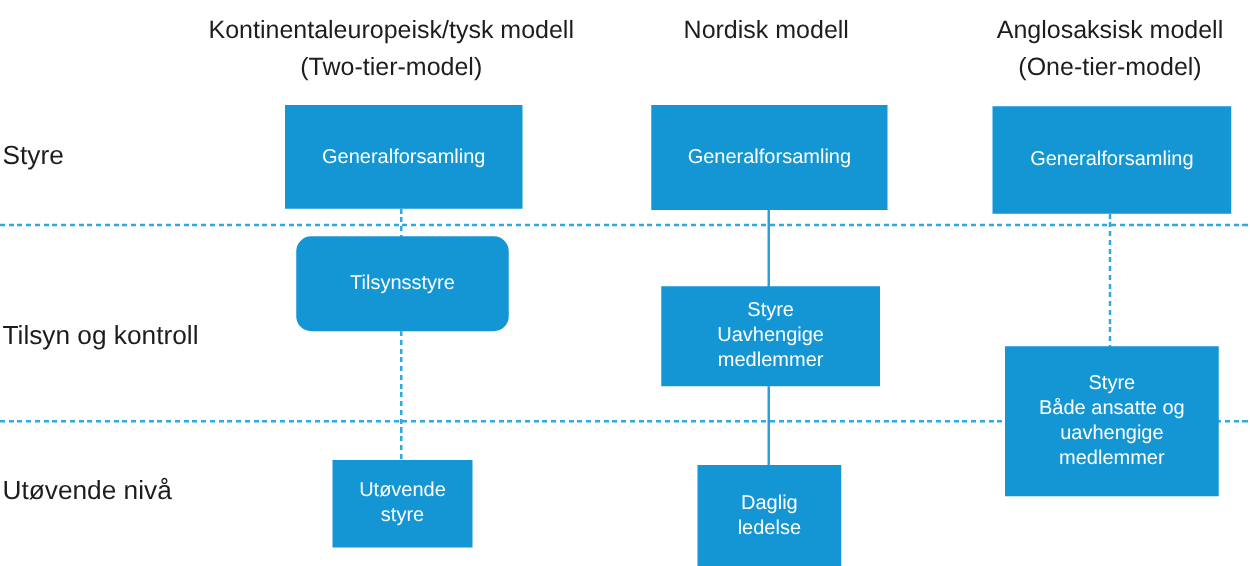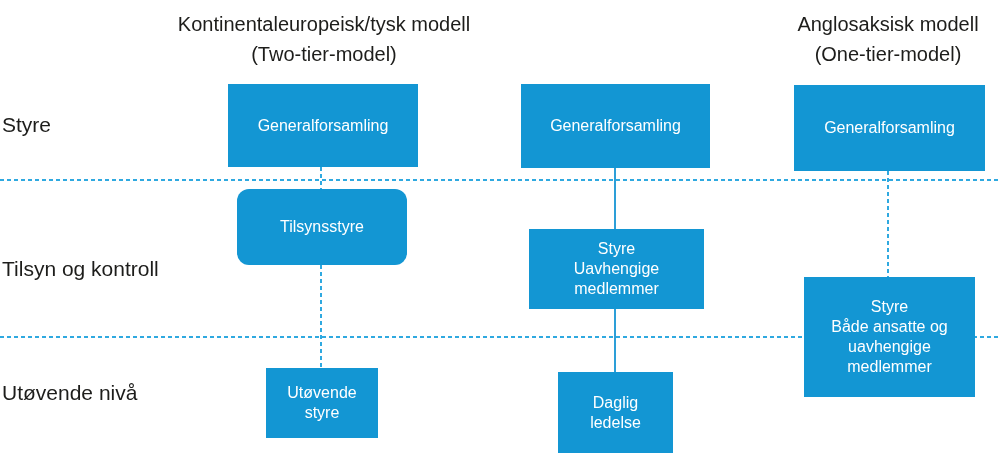--- a/index.html
+++ b/index.html
@@ -25,21 +25,21 @@
   
   .col-header{
     position:absolute;
     top:9px;
     text-align:center;
     font-size:20px;
     line-height:30px;
     color:var(--ink);
     z-index:3;
   }
-  .col-header.c1{left:144px;width:360px;}
+  .col-header.c1{left:133px;width:360px;}
   .col-header.c2{left:513px;width:200px;}
   .col-header.c3{left:758px;width:260px;}
   
   .row-label{
     position:absolute;
     left:2px;
     font-size:21px;
     line-height:24px;
     color:var(--ink);
     z-index:3;
@@ -101,20 +101,24 @@
 </style>
 </head>
 <body>
 
 <div class="canvas">
 
   <div class="col-header c1">
     <div>Kontinentaleuropeisk/tysk modell</div>
     <div>(Two-tier-model)</div>
   </div>
+  <div class="col-header c2">
+    <div>Nordisk modell</div>
+    <div></div>
+  </div>
   <div class="col-header c3">
     <div>Anglosaksisk modell</div>
     <div>(One-tier-model)</div>
   </div>
 
   <div class="row-label r1">Styre</div>
   <div class="row-label r3">Utøvende nivå</div>
   <div class="row-label r2">Tilsyn og kontroll</div>
 
   <div class="hline h1"></div>

